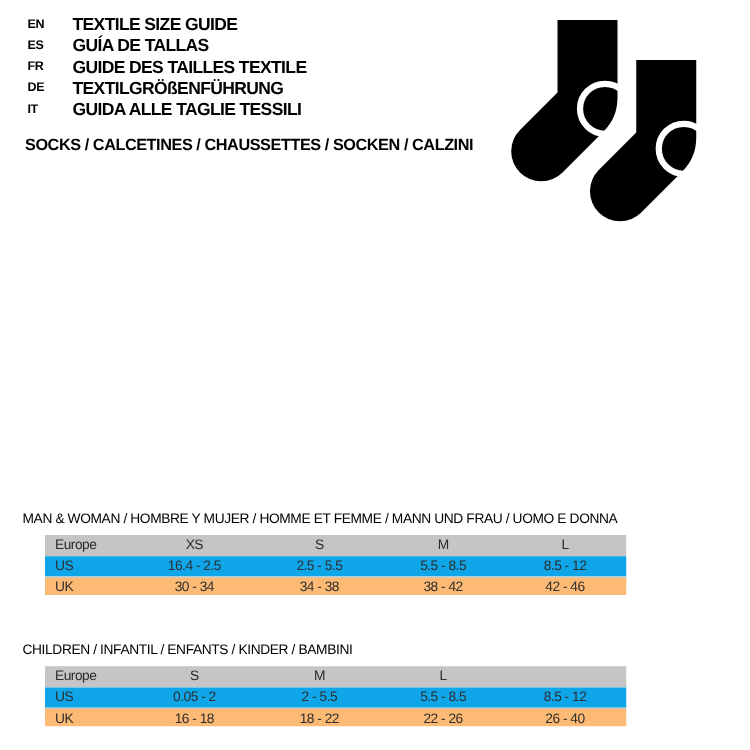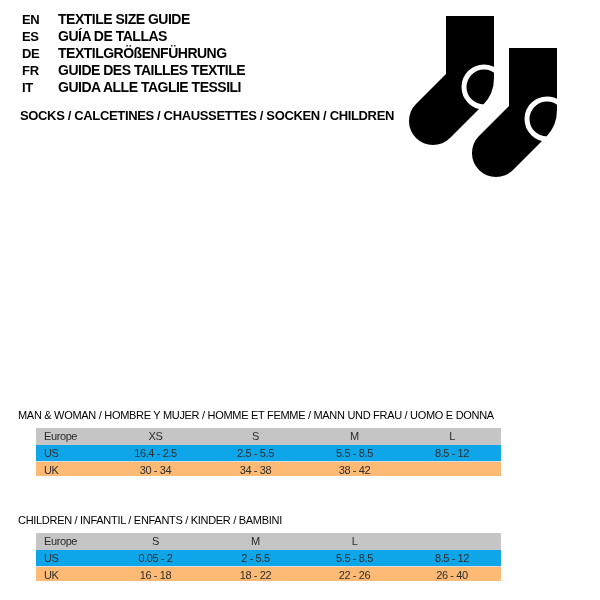--- a/index.html
+++ b/index.html
@@ -3,21 +3,21 @@
 <meta charset="utf-8">
 <style>
   html,body{margin:0;padding:0;}
   body{
     width:600px;height:600px;position:relative;background:#ffffff;overflow:hidden;
     font-family:"Liberation Sans","DejaVu Sans",sans-serif;color:#000;
   }
   
   #langs{position:absolute;left:22px;top:11px;}
   .lang-row{display:flex;height:17px;line-height:17px;}
-  .lang-code{width:36px;font-weight:bold;font-size:13px;letter-spacing:-0.3px;}
+  .lang-code{width:36px;font-weight:bold;font-size:10px;letter-spacing:-0.3px;}
   .lang-label{font-weight:bold;font-size:14px;letter-spacing:-0.5px;white-space:nowrap;}
   
   #category{position:absolute;left:20px;top:108px;font-weight:bold;font-size:13px;
     letter-spacing:-0.35px;white-space:nowrap;}
   
   #sock-icon{position:absolute;left:402px;top:8px;}
   
   .tbl-title{position:absolute;left:18px;font-weight:normal;font-size:11px;
     letter-spacing:-0.3px;white-space:nowrap;}
   .size-table{position:absolute;left:36px;width:465px;font-size:11px;
@@ -43,34 +43,34 @@
 <div id="langs">
   <div class="lang-row">
     <span class="lang-code">EN</span>
     <span class="lang-label">TEXTILE SIZE GUIDE</span>
   </div>
   <div class="lang-row">
     <span class="lang-code">ES</span>
     <span class="lang-label">GUÍA DE TALLAS</span>
   </div>
   <div class="lang-row">
+    <span class="lang-code">FR</span>
+    <span class="lang-label">GUIDE DES TAILLES TEXTILE</span>
+  </div>
+  <div class="lang-row">
     <span class="lang-code">DE</span>
     <span class="lang-label">TEXTILGRÖßENFÜHRUNG</span>
-  </div>
-  <div class="lang-row">
-    <span class="lang-code">FR</span>
-    <span class="lang-label">GUIDE DES TAILLES TEXTILE</span>
   </div>
   <div class="lang-row">
     <span class="lang-code">IT</span>
     <span class="lang-label">GUIDA ALLE TAGLIE TESSILI</span>
   </div>
 </div>
 
-<div id="category">SOCKS / CALCETINES / CHAUSSETTES / SOCKEN / CHILDREN</div>
+<div id="category">SOCKS / CALCETINES / CHAUSSETTES / SOCKEN / CALZINI</div>
 
 <svg id="sock-icon" width="158" height="195" viewBox="0 0 158 195" aria-hidden="true">
 
   <g transform="translate(63,32)">
     <path d="M44,8 H92 V70 Q92,86 81,97 L48,130 A24,24 0 0 1 14,96 L44,66 Z" fill="#000000"></path>
     <circle cx="82" cy="79" r="20" fill="none" stroke="#ffffff" stroke-width="5"></circle>
   </g>
 
   <g>
     <path d="M44,8 H92 V70 Q92,86 81,97 L48,130 A24,24 0 0 1 14,96 L44,66 Z" fill="#ffffff" stroke="#ffffff" stroke-width="16" stroke-linejoin="round"></path>
@@ -93,20 +93,21 @@
     <div class="cell c1">16.4 - 2.5</div>
     <div class="cell c2">2.5 - 5.5</div>
     <div class="cell c3">5.5 - 8.5</div>
     <div class="cell c4">8.5 - 12</div>
   </div>
   <div class="trow tbody2">
     <div class="cell c0">UK</div>
     <div class="cell c1">30 - 34</div>
     <div class="cell c2">34 - 38</div>
     <div class="cell c3">38 - 42</div>
+    <div class="cell c4">42 - 46</div>
   </div>
 </div>
 
 <div id="table2-title" class="tbl-title">CHILDREN / INFANTIL / ENFANTS / KINDER / BAMBINI</div>
 <div id="table2" class="size-table">
   <div class="trow thead">
     <div class="cell c0">Europe</div>
     <div class="cell c1">S</div>
     <div class="cell c2">M</div>
     <div class="cell c3">L</div>

